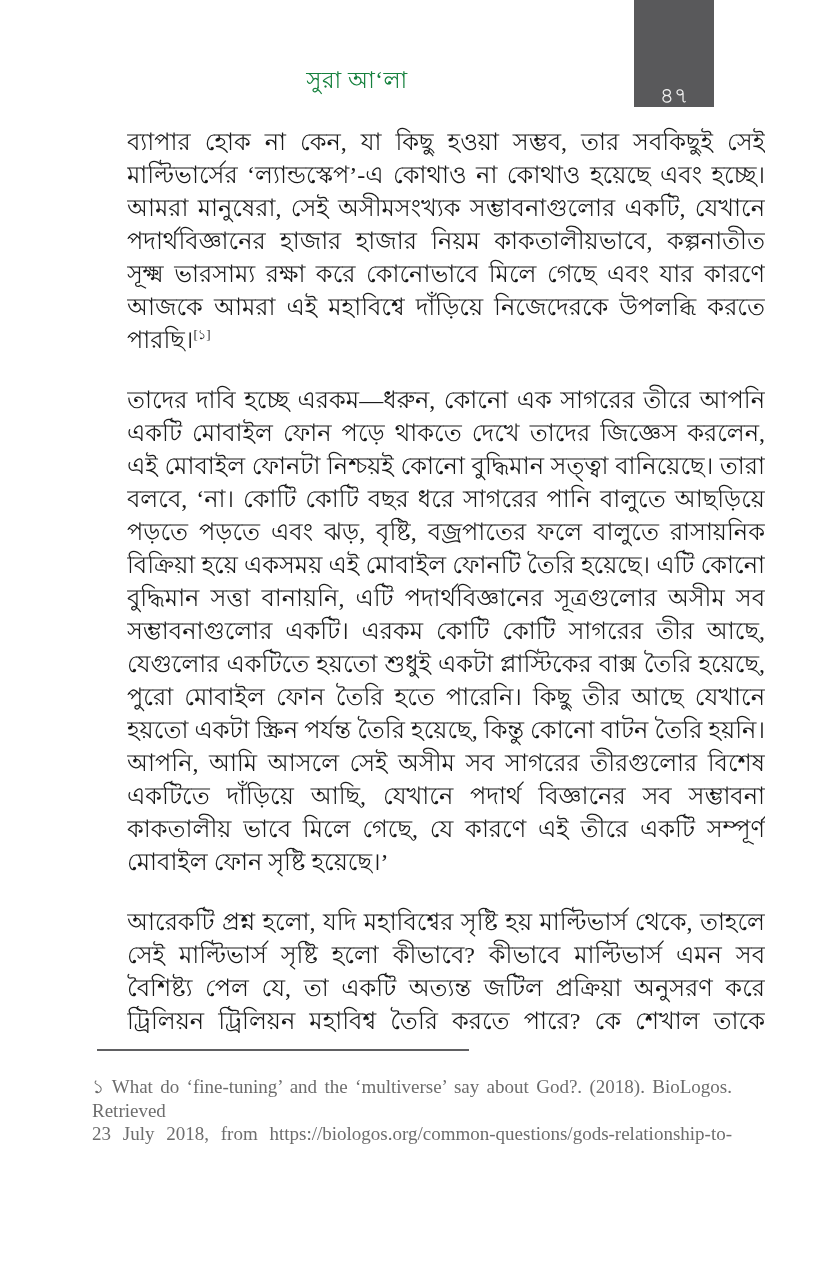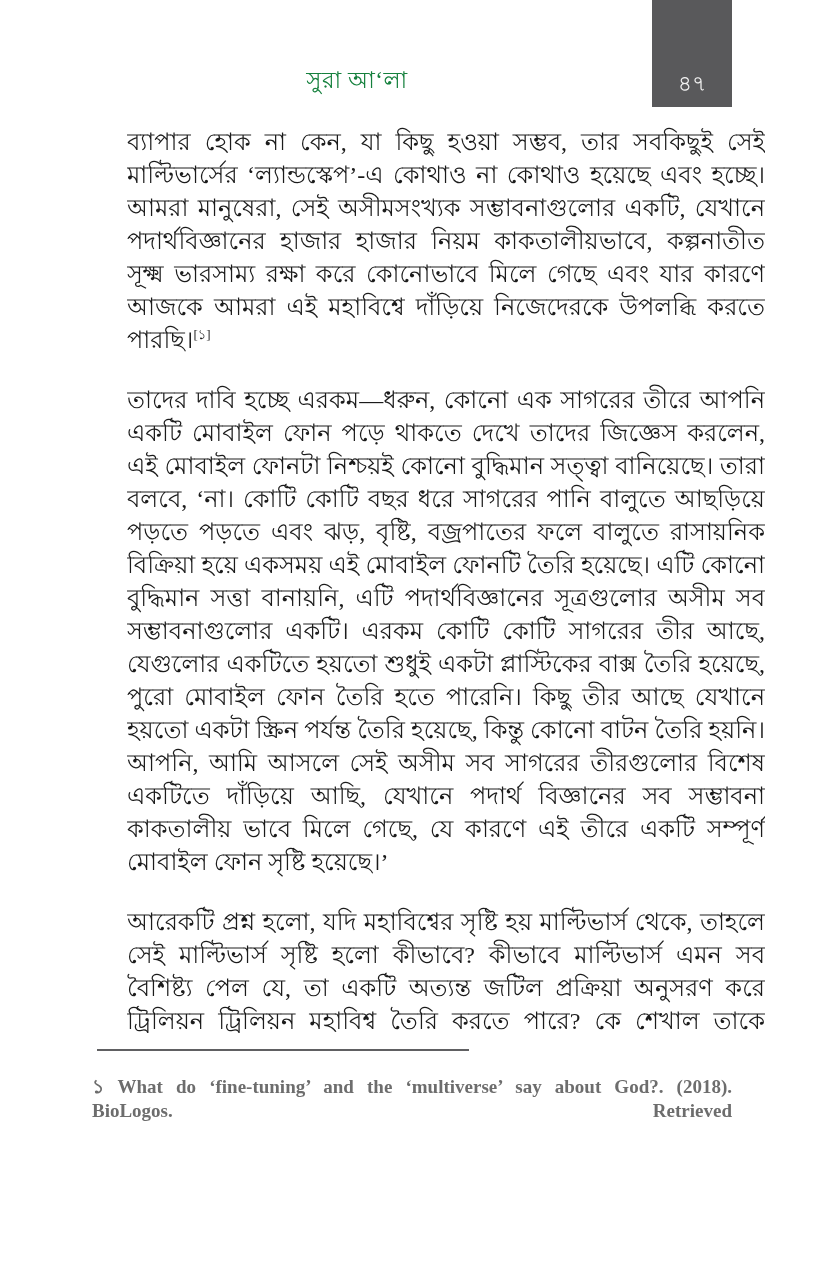--- a/index.html
+++ b/index.html
@@ -11,29 +11,28 @@
     position: relative;
     width: 822px;
     height: 1270px;
     background: #ffffff;
     overflow: hidden;
     font-family: "Liberation Serif", "DejaVu Serif", serif;
   }
   
   .page-number-box {
     position: absolute;
-    left: 652px;
+    left: 634px;
     top: 0;
     width: 80px;
     height: 107px;
     background: #59595b;
     display: flex;
     justify-content: center;
     align-items: flex-end;
-    padding-bottom: 12px;
     box-sizing: border-box;
   }
   .page-number {
     color: #f2f2f2;
     font-size: 22px;
     line-height: 1;
   }
   .chapter-title {
     position: absolute;
     left: 0;
@@ -77,21 +76,20 @@
     background: #606062;
   }
   .footnote {
     position: absolute;
     left: 92px;
     top: 1075px;
     width: 640px;
     color: #6d6d6d;
     font-size: 19px;
     line-height: 23.5px;
-    font-weight: bold;
   }
   .fn-line.justify {
     text-align: justify;
     text-align-last: justify;
   }
   .fn-line.plain {
     text-align: left;
   }
 </style>
 </head>
@@ -109,15 +107,16 @@
     <p><span>ব্যাপার হোক না কেন, যা কিছু হওয়া সম্ভব, তার সবকিছুই সেই মাল্টিভার্সের ‘ল্যান্ডস্কেপ’-এ কোথাও না কোথাও হয়েছে এবং হচ্ছে। আমরা মানুষেরা, সেই অসীমসংখ্যক সম্ভাবনাগুলোর একটি, যেখানে পদার্থবিজ্ঞানের হাজার হাজার নিয়ম কাকতালীয়ভাবে, কল্পনাতীত সূক্ষ্ম ভারসাম্য রক্ষা করে কোনোভাবে মিলে গেছে এবং যার কারণে আজকে আমরা এই মহাবিশ্বে দাঁড়িয়ে নিজেদেরকে উপলব্ধি করতে পারছি।</span><sup class="fn-marker">[১]</sup></p>
     <p>তাদের দাবি হচ্ছে এরকম—ধরুন, কোনো এক সাগরের তীরে আপনি একটি মোবাইল ফোন পড়ে থাকতে দেখে তাদের জিজ্ঞেস করলেন, এই মোবাইল ফোনটা নিশ্চয়ই কোনো বুদ্ধিমান সত্ত্বা বানিয়েছে। তারা বলবে, ‘না। কোটি কোটি বছর ধরে সাগরের পানি বালুতে আছড়িয়ে পড়তে পড়তে এবং ঝড়, বৃষ্টি, বজ্রপাতের ফলে বালুতে রাসায়নিক বিক্রিয়া হয়ে একসময় এই মোবাইল ফোনটি তৈরি হয়েছে। এটি কোনো বুদ্ধিমান সত্তা বানায়নি, এটি পদার্থবিজ্ঞানের সূত্রগুলোর অসীম সব সম্ভাবনাগুলোর একটি। এরকম কোটি কোটি সাগরের তীর আছে, যেগুলোর একটিতে হয়তো শুধুই একটা প্লাস্টিকের বাক্স তৈরি হয়েছে, পুরো মোবাইল ফোন তৈরি হতে পারেনি। কিছু তীর আছে যেখানে হয়তো একটা স্ক্রিন পর্যন্ত তৈরি হয়েছে, কিন্তু কোনো বাটন তৈরি হয়নি। আপনি, আমি আসলে সেই অসীম সব সাগরের তীরগুলোর বিশেষ একটিতে দাঁড়িয়ে আছি, যেখানে পদার্থ বিজ্ঞানের সব সম্ভাবনা কাকতালীয় ভাবে মিলে গেছে, যে কারণে এই তীরে একটি সম্পূর্ণ মোবাইল ফোন সৃষ্টি হয়েছে।’</p>
     <p>আরেকটি প্রশ্ন হলো, যদি মহাবিশ্বের সৃষ্টি হয় মাল্টিভার্স থেকে, তাহলে সেই মাল্টিভার্স সৃষ্টি হলো কীভাবে? কীভাবে মাল্টিভার্স এমন সব বৈশিষ্ট্য পেল যে, তা একটি অত্যন্ত জটিল প্রক্রিয়া অনুসরণ করে ট্রিলিয়ন ট্রিলিয়ন মহাবিশ্ব তৈরি করতে পারে? কে শেখাল তাকে বিশাল সব জগৎ সৃষ্টি করার অতিমহাজাগতিক নিয়ম?</p>
 
   </div>
 
   <div class="footnote-separator"></div>
 
   <div class="footnote">
     <div class="fn-line justify">১ What do ‘fine-tuning’ and the ‘multiverse’ say about God?. (2018). BioLogos. Retrieved</div>
+    <div class="fn-line justify">23 July 2018, from https://biologos.org/common-questions/gods-relationship-to-</div>
   </div>
 
 </div>
 
 </body></html>

